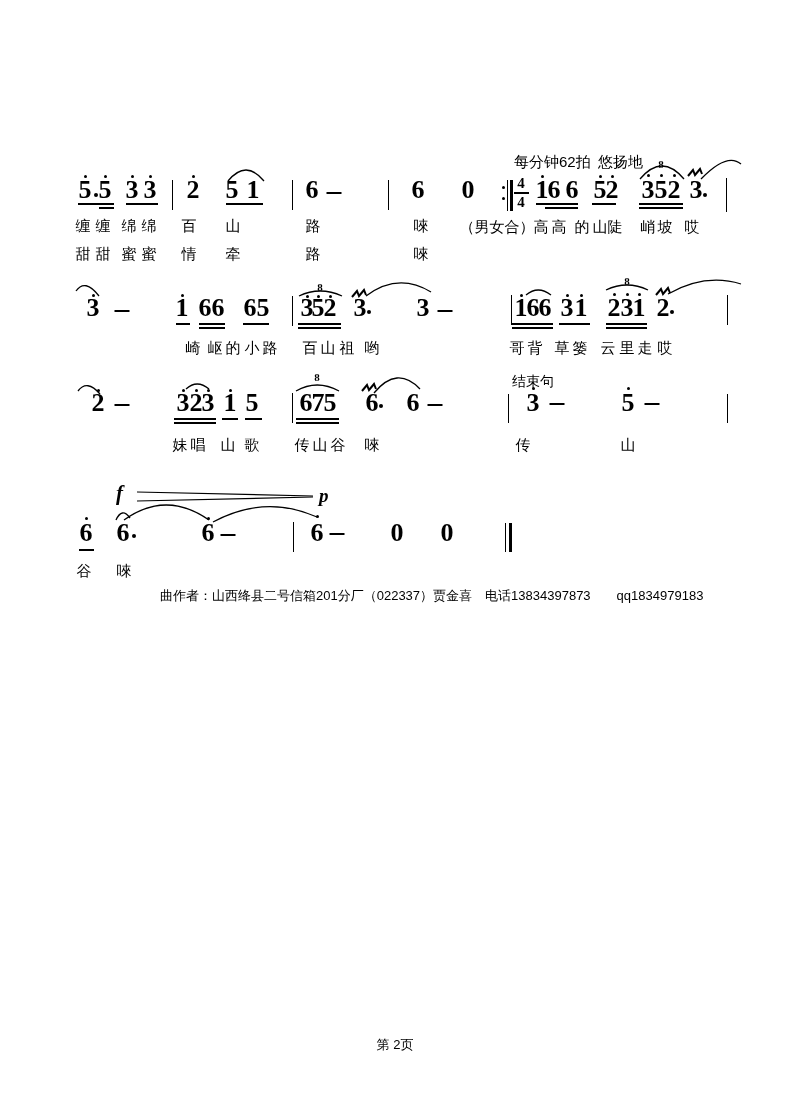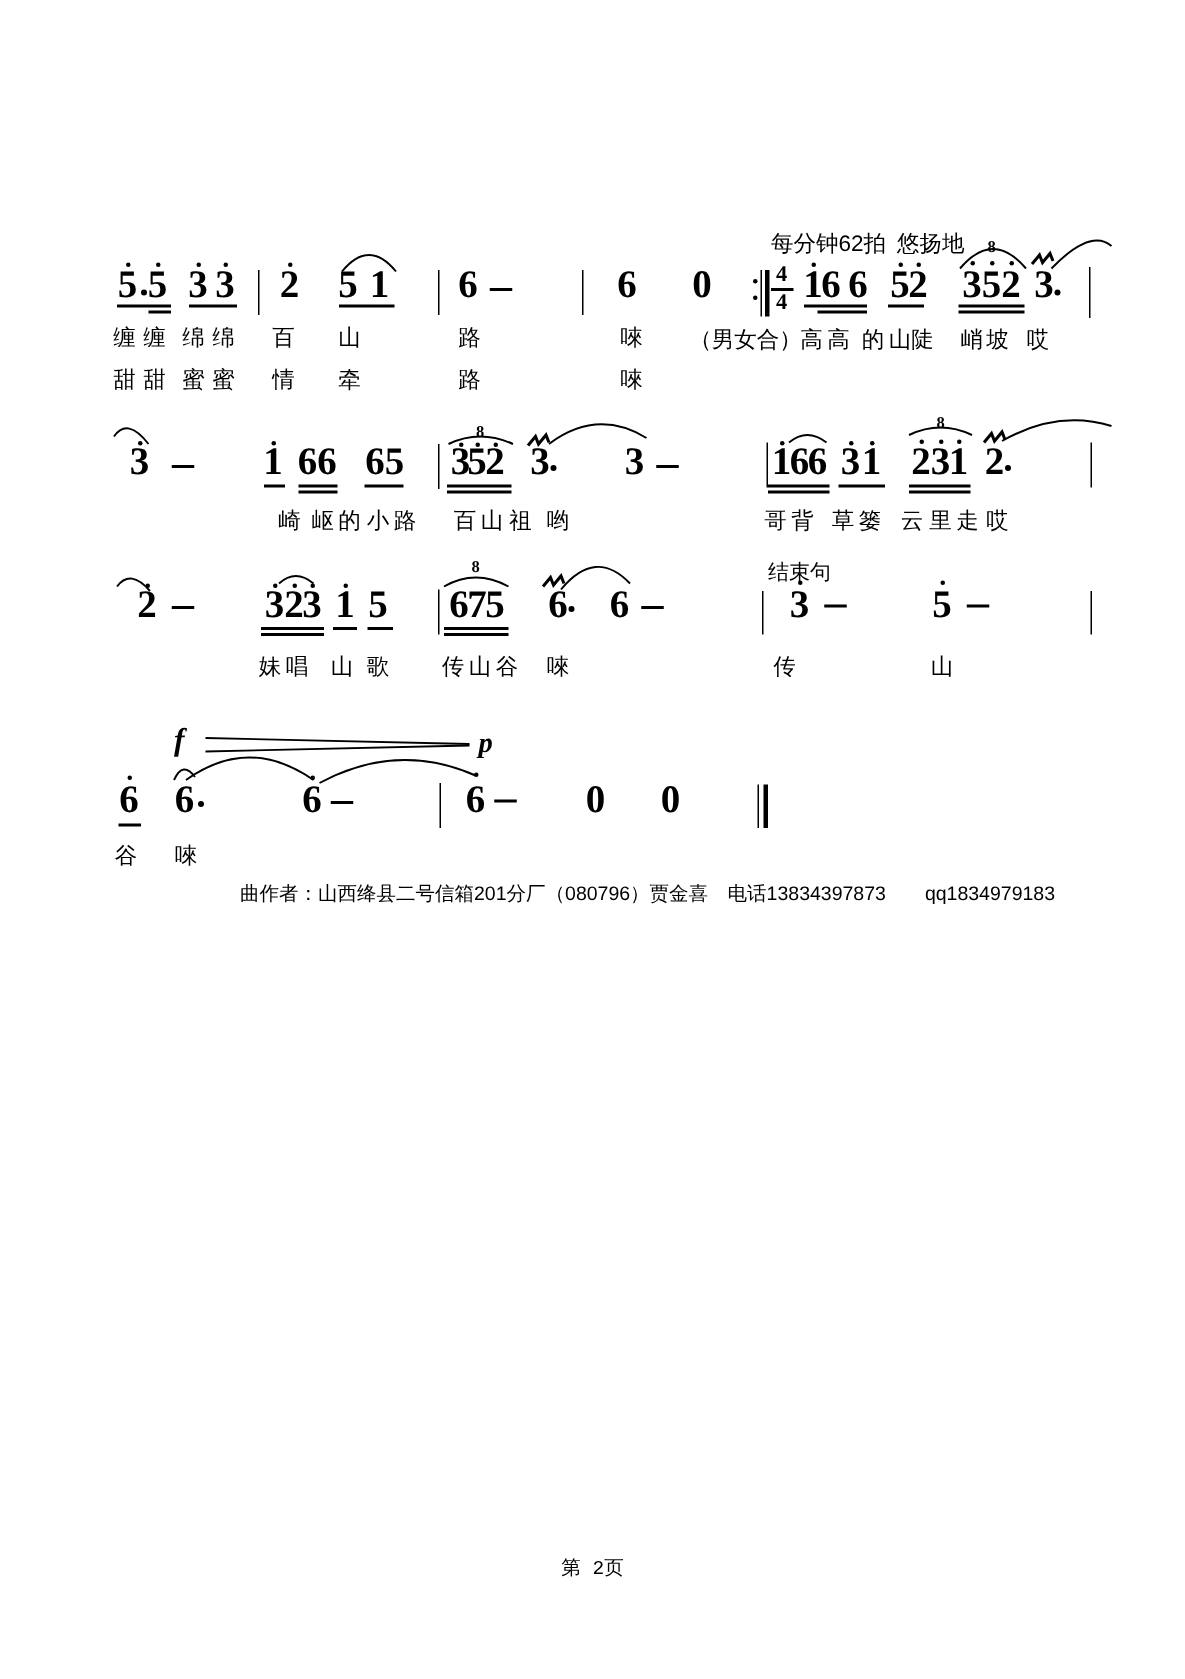--- a/index.html
+++ b/index.html
@@ -20,21 +20,21 @@
   .lab { position:absolute; white-space:nowrap; }
   .tempo   { left:514px; top:153px; font-size:15px; }
   .expr    { left:598px; top:153px; font-size:15px; }
   .ending  { left:512px; top:373px; font-size:14px; }
   .dynf    { left:116px; top:481px; font-family:"Liberation Serif",serif;
              font-style:italic; font-weight:bold; font-size:21px; }
   .dynp    { left:319px; top:485px; font-family:"Liberation Serif",serif;
              font-style:italic; font-weight:bold; font-size:19px; }
   .credit1 { left:160px; top:587px; font-size:13px; }
   .credit2 { left:160px; top:615px; font-size:13px; }
-  .footer  { left:0; right:0; top:1036px; text-align:center; font-size:13px;font-family:Liberation Mono, monospace; }
+  .footer  { left:0; right:0; top:1036px; text-align:center; font-size:13px; }
   #overlay { position:absolute; left:0; top:0; pointer-events:none; }
   #timesig { position:absolute; left:512px; top:176px; width:18px; text-align:center;
              font-family:"Liberation Serif",serif; font-weight:bold; font-size:15px; line-height:1; }
   #timesig .tsline { width:15px; height:2px; background:#000; margin:1px auto 1px auto; }
 </style>
 </head>
 <body>
 
 <div id="page">
 
@@ -278,15 +278,15 @@
       <path d="M0 7 L5 1 L7 6 L12 0 L14 5" transform="translate(656 288)" fill="none" stroke="#000" stroke-width="2"></path>
       <path d="M0 7 L5 1 L7 6 L12 0 L14 5" transform="translate(362 384)" fill="none" stroke="#000" stroke-width="2"></path>
       <text x="661" y="168" text-anchor="middle" font-family="&quot;Liberation Serif&quot;, serif" font-size="11" font-weight="bold" fill="#000">8</text>
       <text x="320" y="291" text-anchor="middle" font-family="&quot;Liberation Serif&quot;, serif" font-size="11" font-weight="bold" fill="#000">8</text>
       <text x="627" y="285" text-anchor="middle" font-family="&quot;Liberation Serif&quot;, serif" font-size="11" font-weight="bold" fill="#000">8</text>
       <text x="317" y="381" text-anchor="middle" font-family="&quot;Liberation Serif&quot;, serif" font-size="11" font-weight="bold" fill="#000">8</text>
       <line x1="137" y1="492" x2="313" y2="496" stroke="#000" stroke-width="1.2"></line>
       <line x1="137" y1="501" x2="313" y2="497" stroke="#000" stroke-width="1.2"></line>
     </svg>
 
-  <div class="lab credit1">曲作者：山西绛县二号信箱201分厂（080796）贾金喜　电话13834397873　　qq1834979183</div>
+  <div class="lab credit1">曲作者：山西绛县二号信箱201分厂（022337）贾金喜　电话13834397873　　qq1834979183</div>
   <div class="lab footer">第 2页</div>
 </div>
 
 </body></html>

